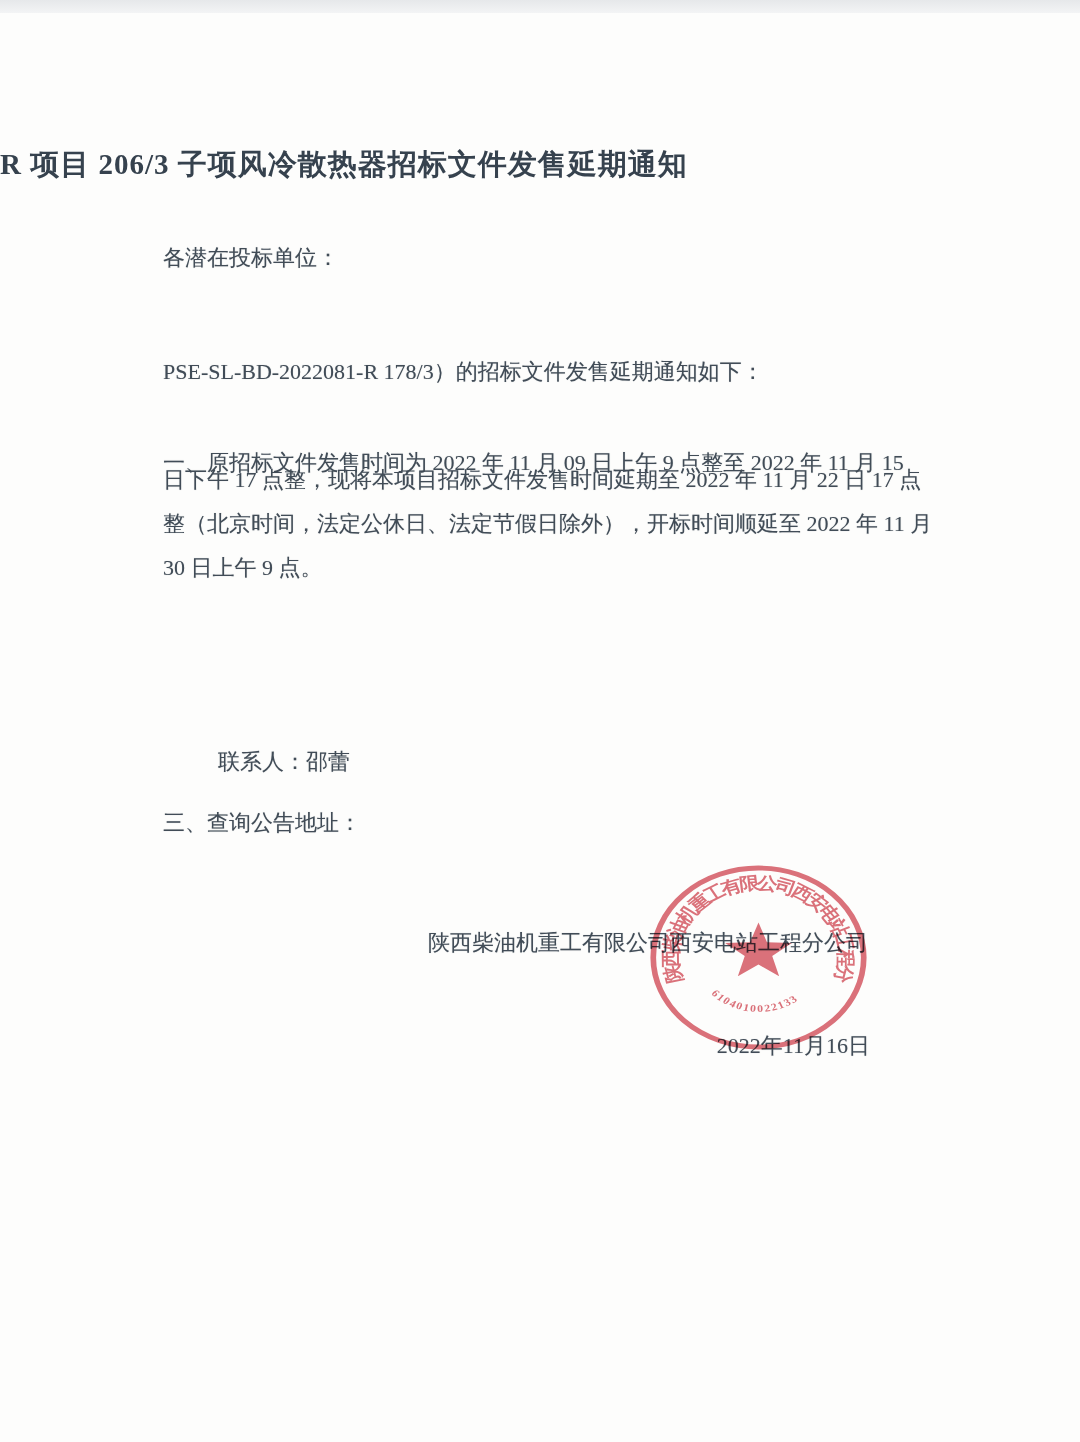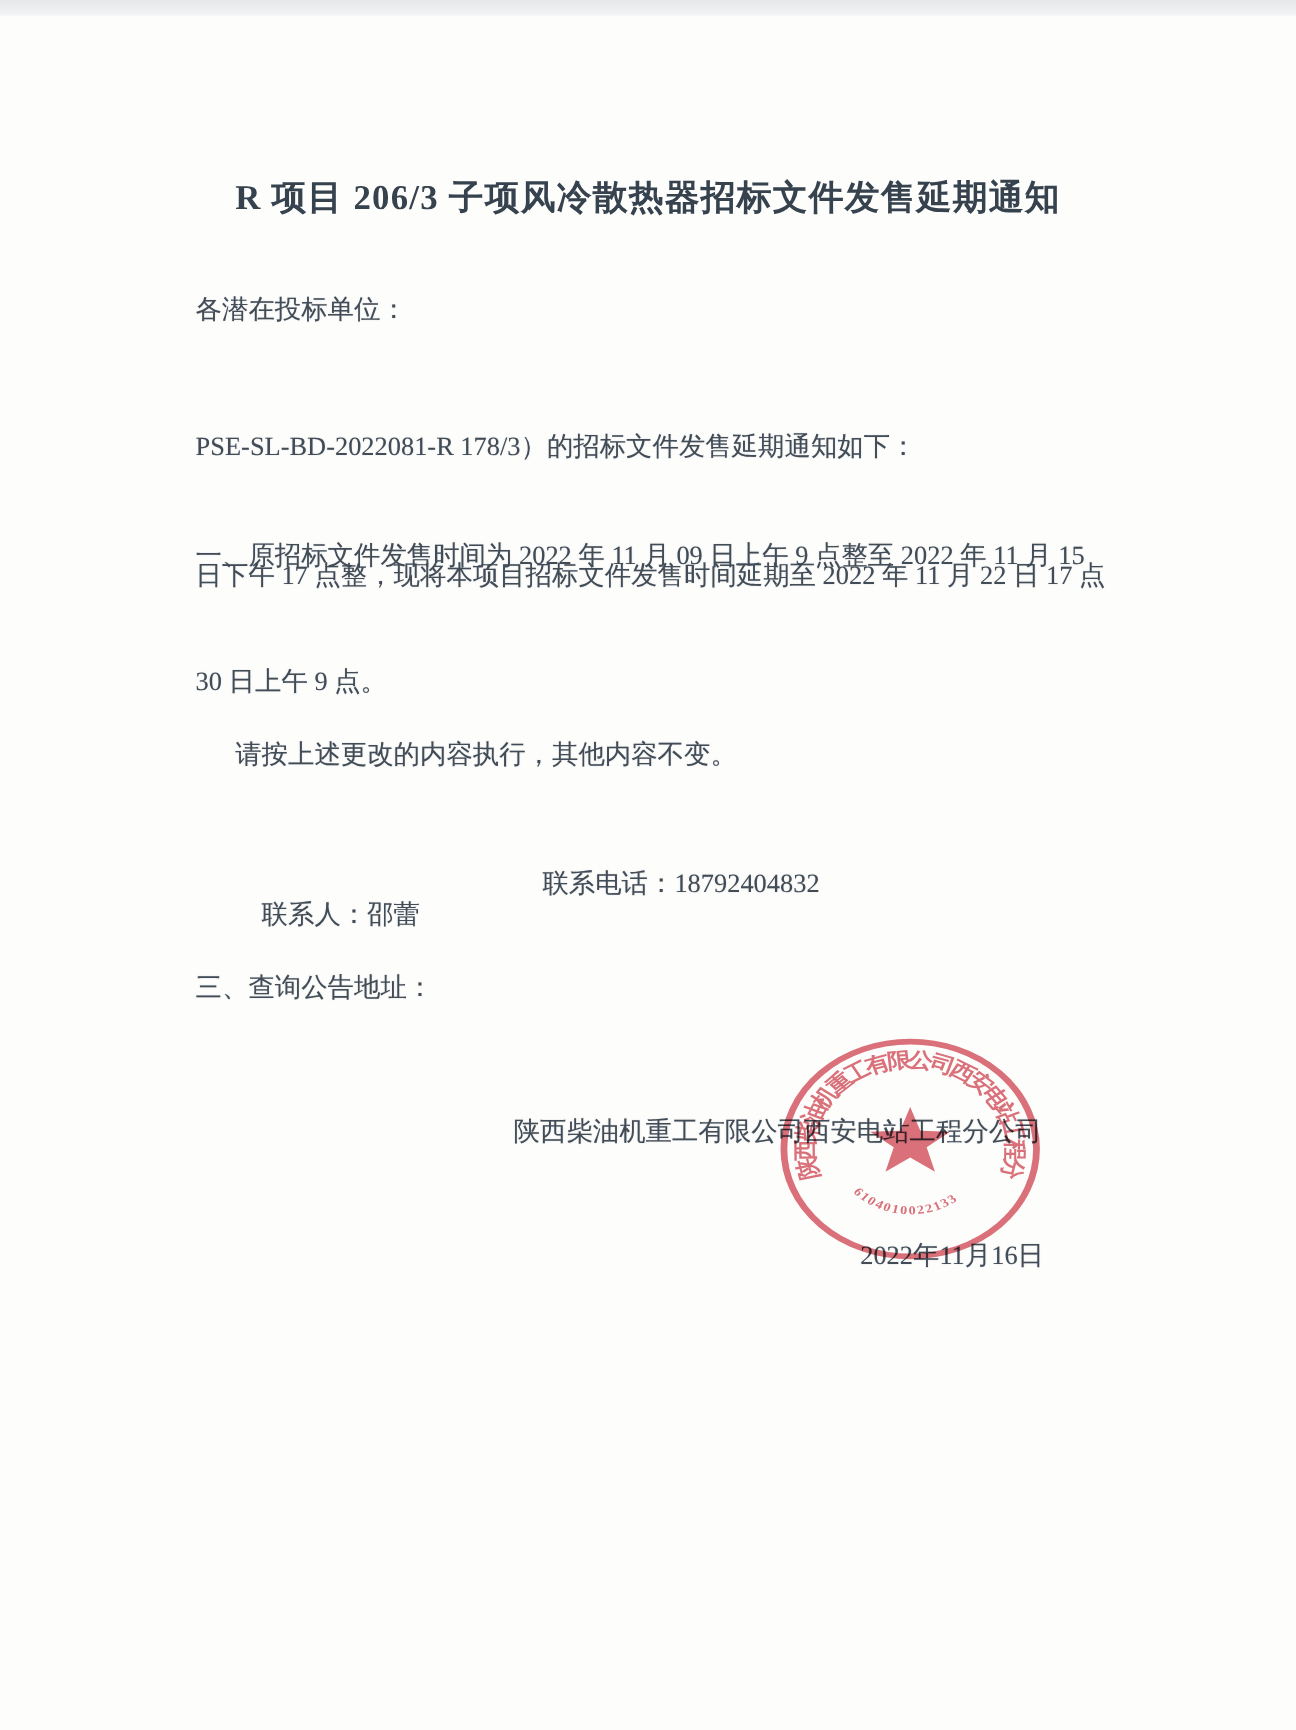--- a/index.html
+++ b/index.html
@@ -8,21 +8,21 @@
     background:#fdfdfc;
     font-family:"Liberation Serif","DejaVu Serif",serif;
     color:#3d4854;
   }
   .scan-band {
     position:absolute; top:0; left:0; right:0; height:13px;
     background:linear-gradient(#e6e8ea,#f3f4f5);
   }
   .doc-title {
     position:absolute; top:145px; left:0; right:0;
-    text-align:center; font-size:29px; font-weight:bold;
+    font-size:29px; font-weight:bold;
     color:#36424e; letter-spacing:1px; white-space:pre;
   }
   .line {
     position:absolute; left:163px; font-size:22px; white-space:pre;
     color:#414c57; text-shadow:0 0 1px rgba(65,76,87,.35);
   }
   .indent { left:196px; }
   .right-line {
     position:absolute; right:212px; font-size:22px; white-space:pre;
     color:#414c57; text-shadow:0 0 1px rgba(65,76,87,.35); text-align:right;
@@ -43,28 +43,27 @@
   <div class="scan-band"></div>
 
   <div class="doc-title">R 项目 206/3 子项风冷散热器招标文件发售延期通知</div>
 
   <div class="line" style="top:243px">各潜在投标单位：</div>
 
   <div class="line" style="top:357px">PSE-SL-BD-2022081-R 178/3）的招标文件发售延期通知如下：</div>
 
   <div class="line" style="top:448px">一、原招标文件发售时间为 2022 年 11 月 09 日上午 9 点整至 2022 年 11 月 15</div>
   <div class="line" style="top:465px">日下午 17 点整，现将本项目招标文件发售时间延期至 2022 年 11 月 22 日 17 点</div>
+  <div class="line" style="top:509px">整（北京时间，法定公休日、法定节假日除外），开标时间顺延至 2022 年 11 月</div>
   <div class="line" style="top:553px">30 日上午 9 点。</div>
 
-  <div class="line indent" style="top:614px">请按上述更改的内容执行，其他内容不变。</div>
 
 
   <div class="line indent contact-wrap" style="top:721px">
     <span>联系人：邵蕾</span>
-    <span class="phone-part">联系电话：18792404832</span>
   </div>
 
 
   <div class="line" style="top:808px">三、查询公告地址：</div>
 
 
   <div class="right-line" style="top:928px">陕西柴油机重工有限公司西安电站工程分公司</div>
   <div class="right-line" style="top:1031px; right:210px">2022年11月16日</div>
 
   <svg class="stamp" viewBox="0 0 220 220" preserveAspectRatio="none" aria-hidden="true">

